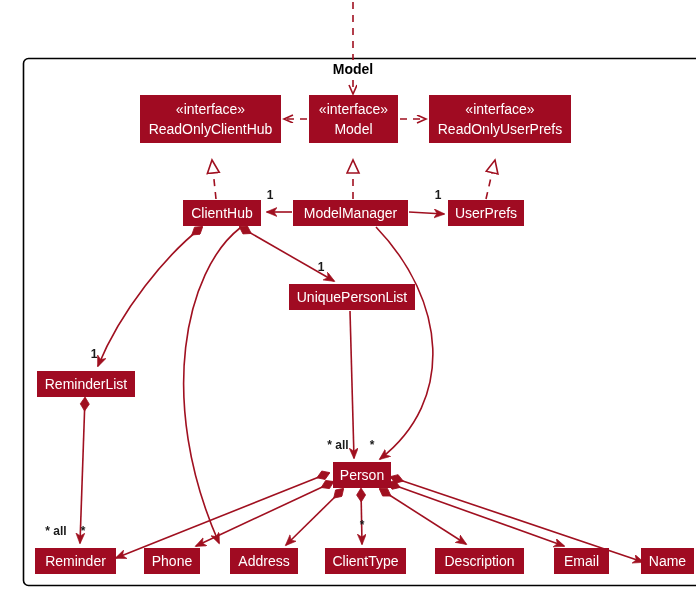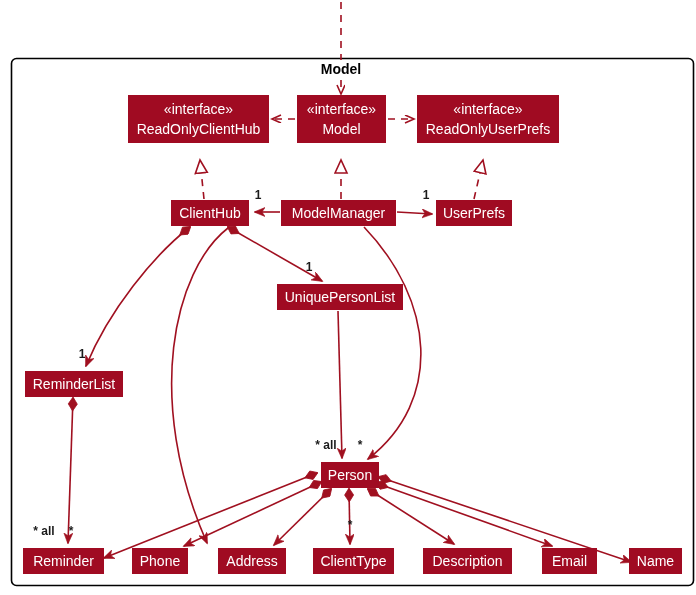--- a/index.html
+++ b/index.html
@@ -9,21 +9,21 @@
   }
   body {
     width: 696px;
     height: 595px;
     font-family: "Liberation Sans", sans-serif;
     position: relative;
     overflow: hidden;
   }
   #diagram-root {
     position: absolute;
-    left: 4px; top: 0;
+    left: 16px; top: 0;
     width: 662px;
     height: 595px;
   }
   svg#uml-svg {
     position: absolute;
     left: 0; top: 0;
     width: 696px;
     height: 595px;
     display: block;
   }

